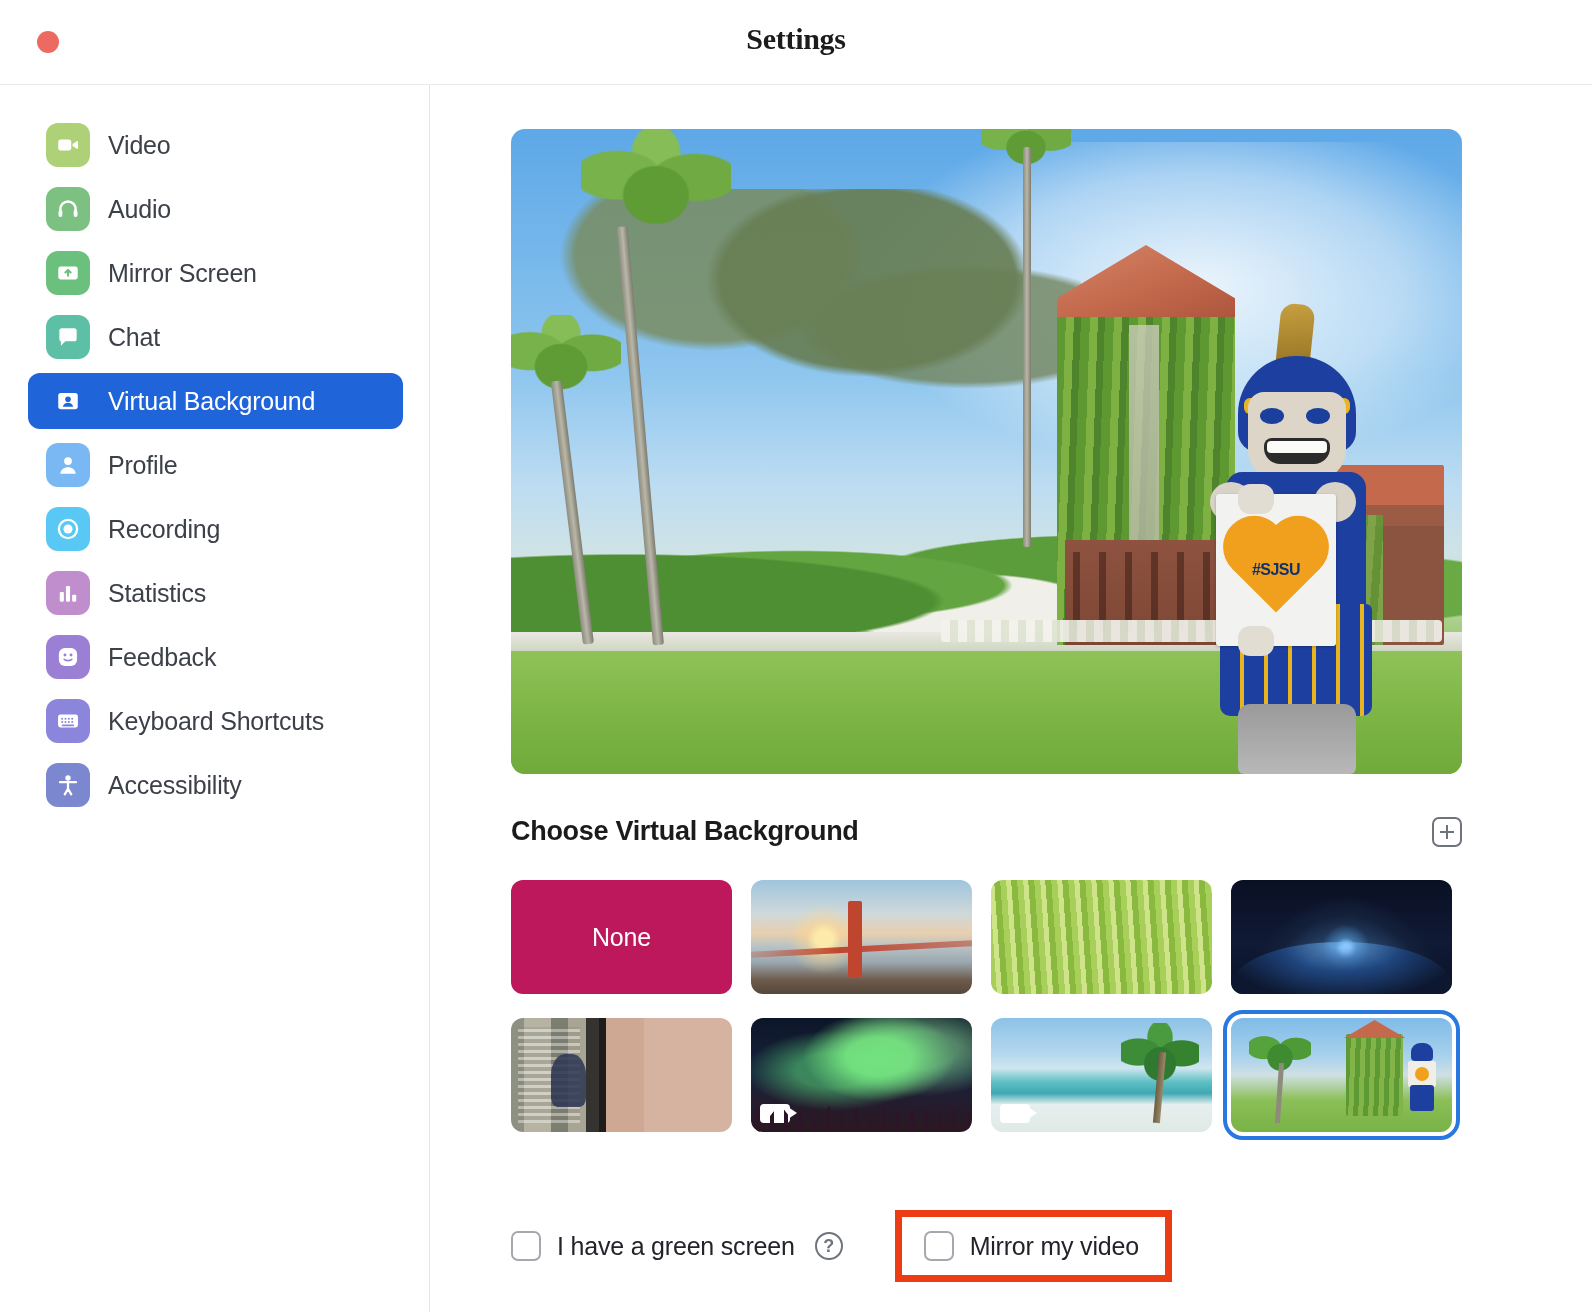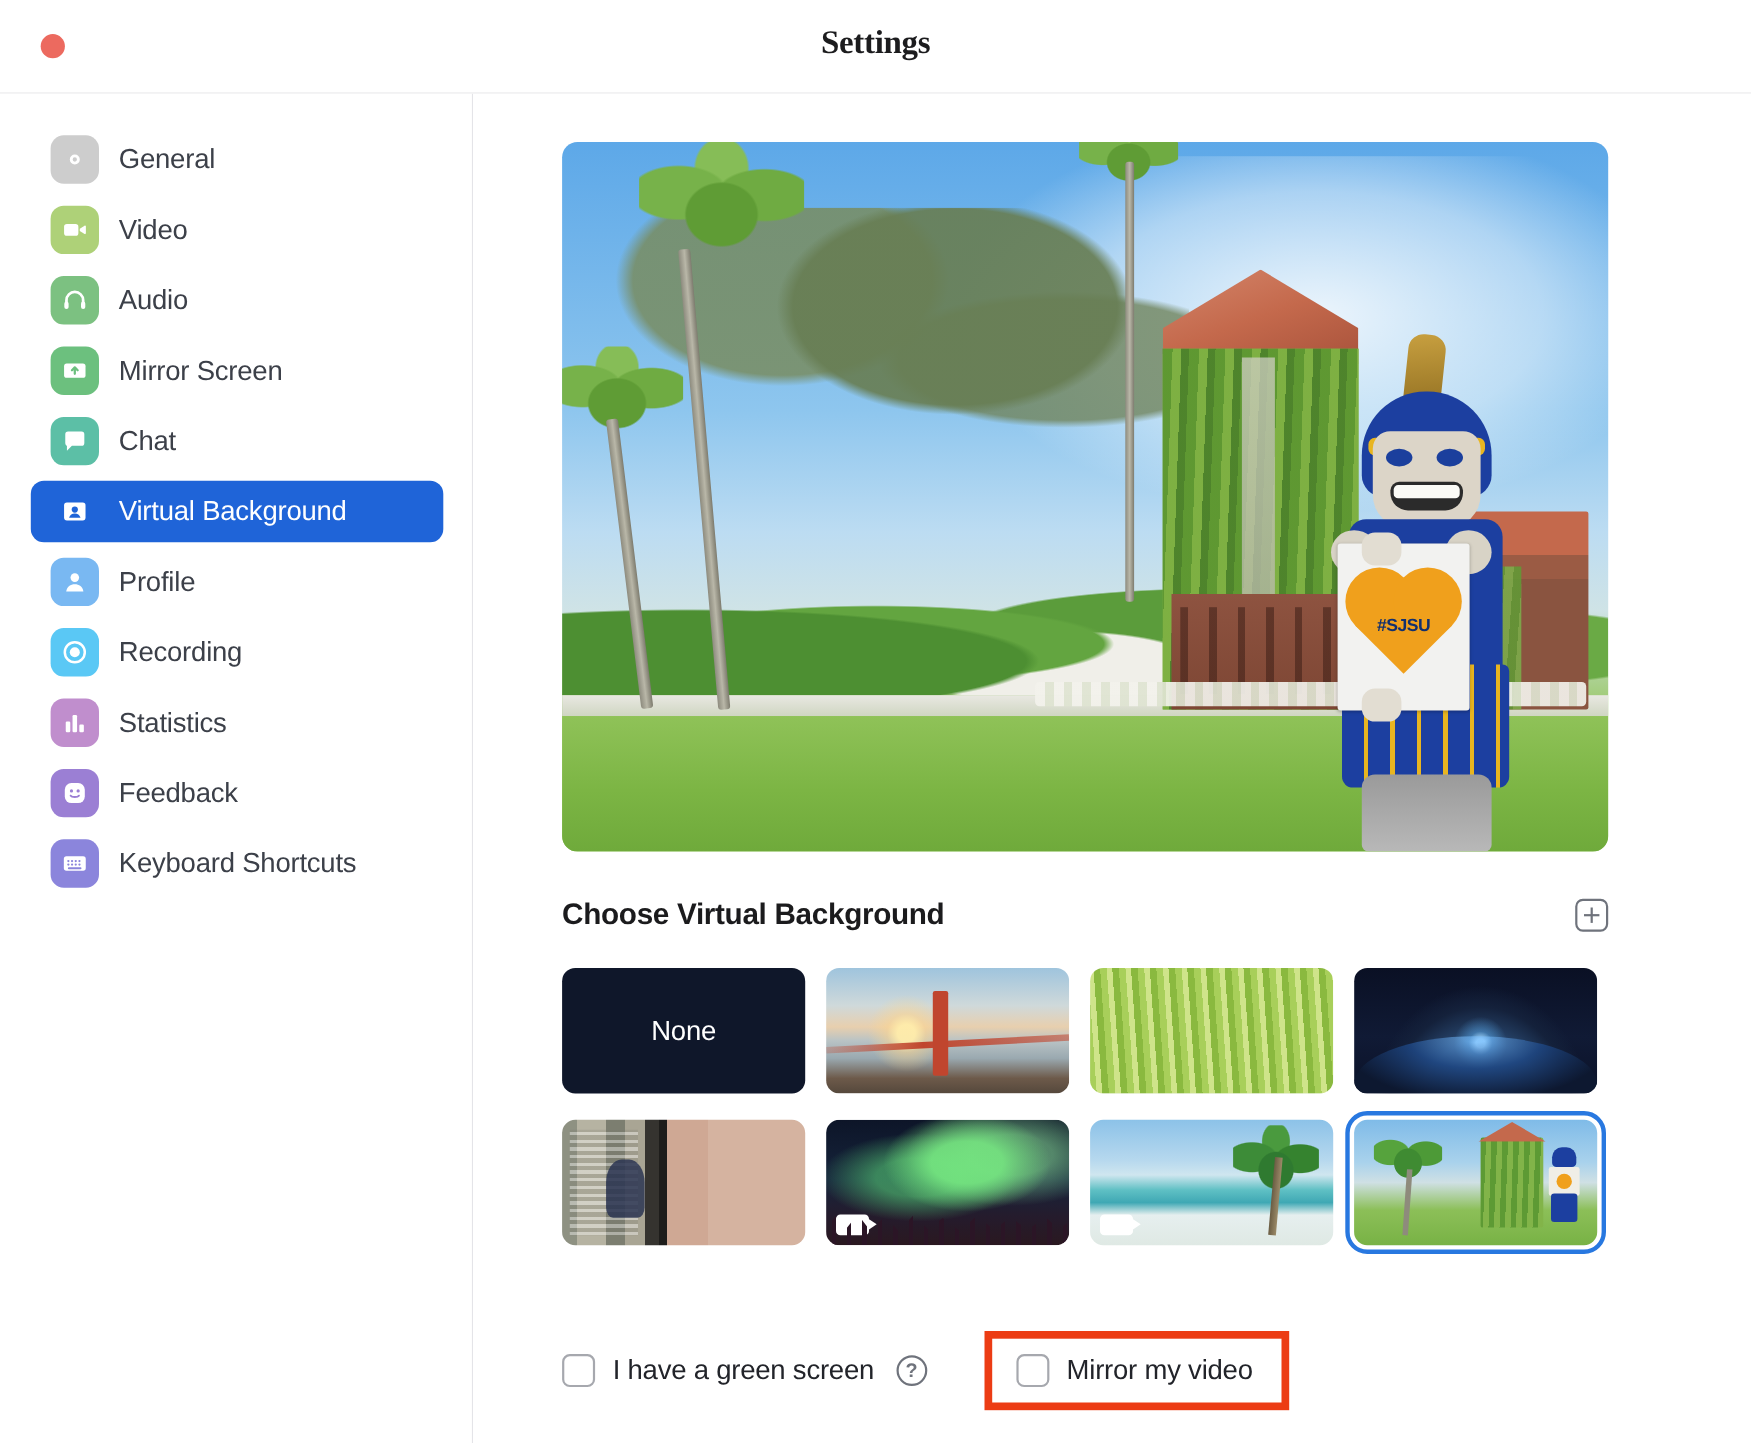--- a/index.html
+++ b/index.html
@@ -324,21 +324,21 @@
     height: 114px;
     border-radius: 12px;
     overflow: hidden;
     cursor: pointer;
   }
   .thumb.selected {
     outline: 4px solid #2878e0;
     outline-offset: 4px;
   }
   .thumb-none {
-    background: #0f172a;
+    background: #be185d;
     display: flex; align-items: center; justify-content: center;
   }
   .thumb-none span {
     color: #fff; font-size: 25px; letter-spacing: -0.2px;
   }
   .vid-badge {
     position: absolute; left: 9px; bottom: 9px;
     width: 30px; height: 19px;
     background: #ffffff;
     border-radius: 4px;
@@ -512,29 +512,20 @@
 <body>
 
 <div class="titlebar">
   <div class="traffic-light"></div>
   <div class="window-title">Settings</div>
 </div>
 
 <div class="content">
 
   <nav class="sidebar" id="sidebar">
-      <div class="nav-item">
-        <span class="nav-icon" style="background: rgb(205, 205, 205);">
-          <svg width="26" height="26" viewBox="0 0 24 24">
-            <path fill="#ffffff" d="M12 7.8a4.2 4.2 0 1 0 0 8.4 4.2 4.2 0 0 0 0-8.4zm0 2.4a1.8 1.8 0 1 1 0 3.6 1.8 1.8 0 0 1 0-3.6z"></path>
-            <path fill="#ffffff" d="M10.6 2.6h2.8l.35 2.1 1.5-.9 2 2-.9 1.5 2.1.35v2.8l-2.1.35.9 1.5-2 2-1.5-.9-.35 2.1h-2.8l-.35-2.1-1.5.9-2-2 .9-1.5-2.1-.35V7.65l2.1-.35-.9-1.5 2-2 1.5.9z" opacity="0"></path>
-          </svg>
-        </span>
-        <span class="nav-label">General</span>
-      </div>
       <div class="nav-item">
         <span class="nav-icon" style="background: rgb(174, 209, 120);">
           <svg width="26" height="26" viewBox="0 0 24 24">
             <rect x="3" y="7" width="12" height="10" rx="2.4" fill="#ffffff"></rect>
             <path fill="#ffffff" d="M16.2 11.1l4-2.6c.5-.3 1.1.05 1.1.6v5.8c0 .55-.6.9-1.1.6l-4-2.6z"></path>
           </svg>
         </span>
         <span class="nav-label">Video</span>
       </div>
       <div class="nav-item">
@@ -624,20 +615,29 @@
               <circle cx="15.9" cy="10" r=".95"></circle>
               <circle cx="6.6" cy="12.9" r=".95"></circle>
               <circle cx="9.7" cy="12.9" r=".95"></circle>
               <circle cx="12.8" cy="12.9" r=".95"></circle>
               <circle cx="15.9" cy="12.9" r=".95"></circle>
               <rect x="6.2" y="15.2" width="11.4" height="1.6" rx=".8"></rect>
             </g>
           </svg>
         </span>
         <span class="nav-label">Keyboard Shortcuts</span>
+      </div>
+      <div class="nav-item">
+        <span class="nav-icon" style="background: rgb(123, 135, 207);">
+          <svg width="26" height="26" viewBox="0 0 24 24">
+            <circle cx="12" cy="5.6" r="2.5" fill="#ffffff"></circle>
+            <path d="M4.6 9.4h14.8M12 9.4v6.2M12 15.6l-3 5M12 15.6l3 5" stroke="#ffffff" stroke-width="2.1" fill="none" stroke-linecap="round"></path>
+          </svg>
+        </span>
+        <span class="nav-label">Accessibility</span>
       </div>
     </nav>
 
   <section class="main">
 
     <div class="preview">
       <div class="sky-cloud"></div>
       <div class="cedar"></div>
 
       <div class="palm-crown" style="left:70px;  top:0px;"></div>

